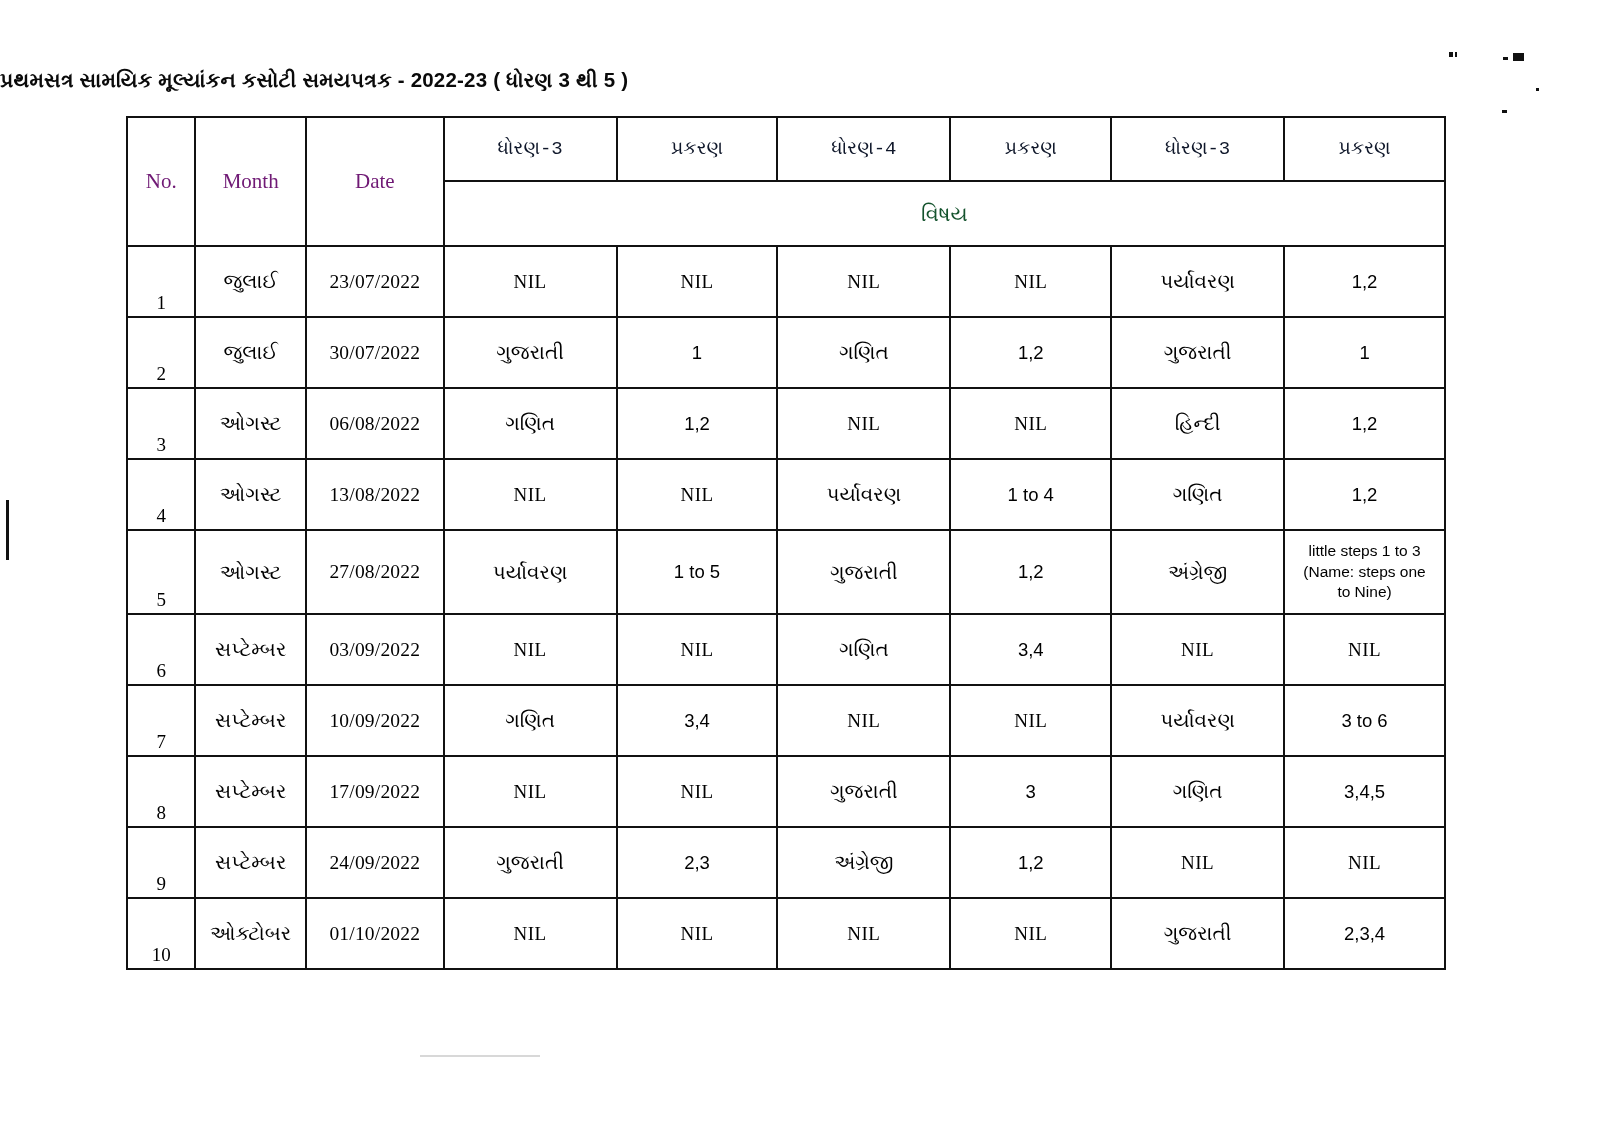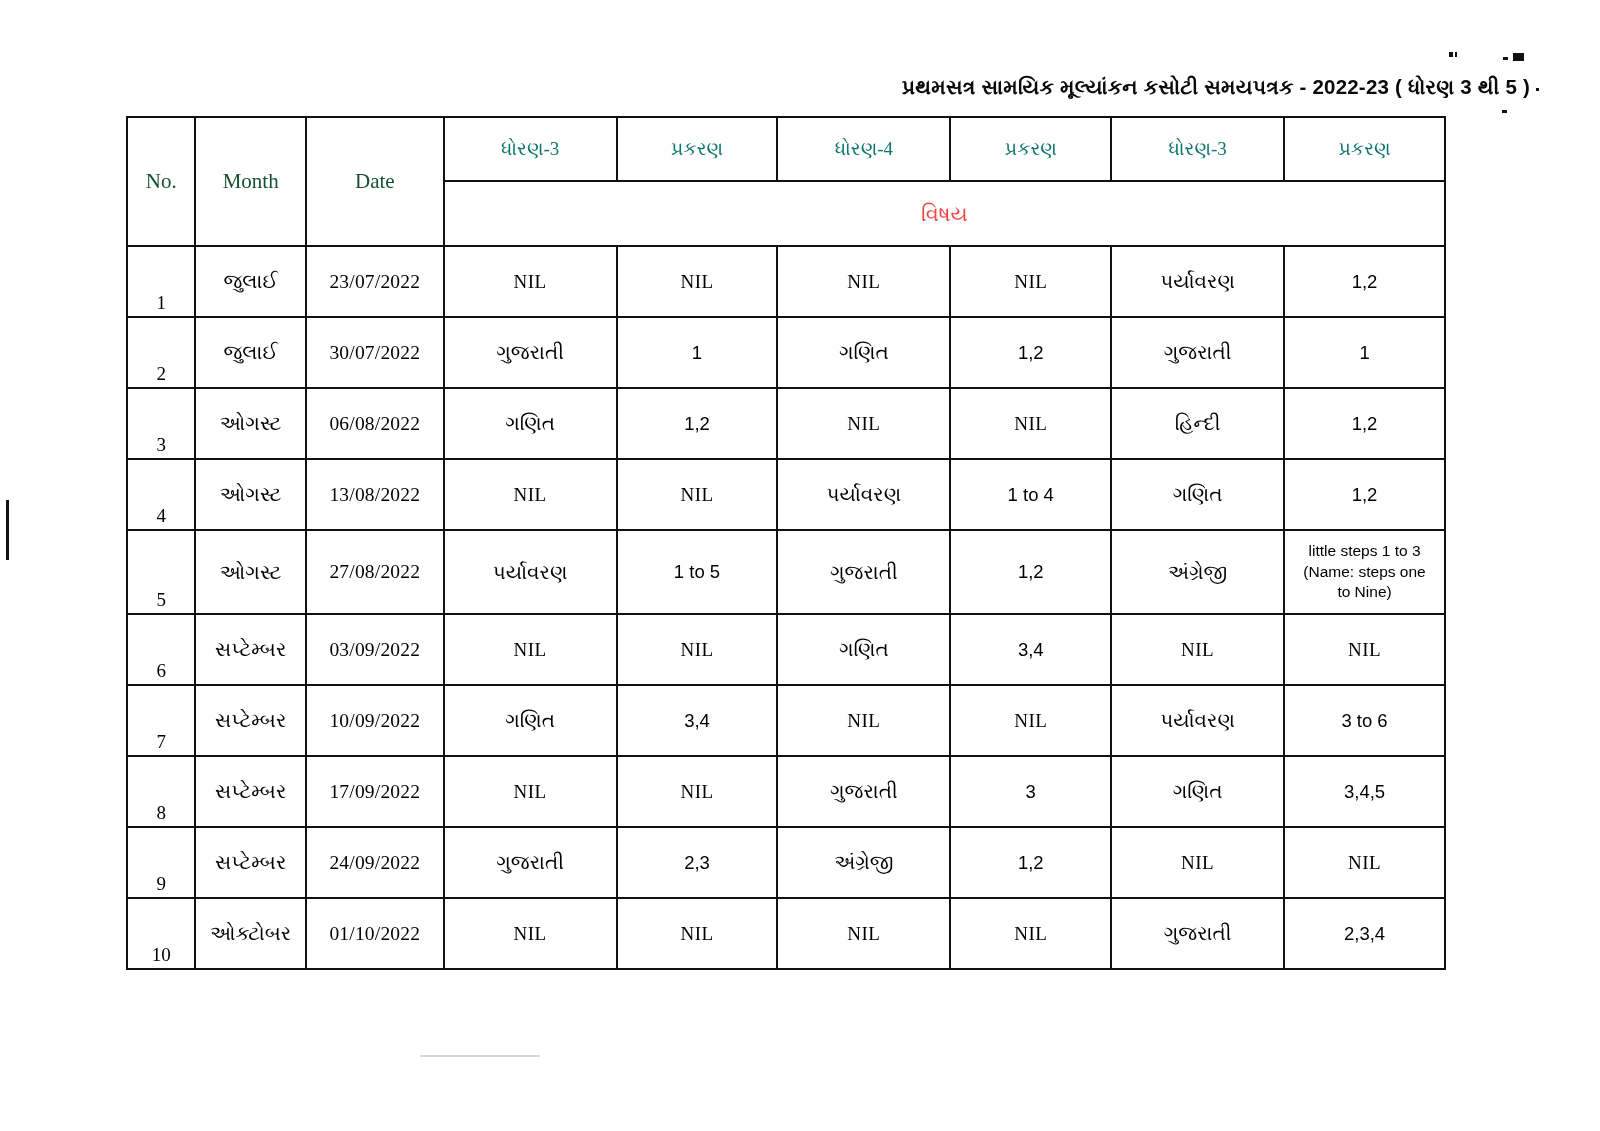--- a/index.html
+++ b/index.html
@@ -12,24 +12,24 @@
     height: 1131px;
     position: relative;
     font-family: "Liberation Serif", "DejaVu Serif", serif;
     color: #000000;
     overflow: hidden;
   }
 
   
   .doc-title {
     position: absolute;
-    top: 75px;
+    top: 68px;
     left: 0;
     width: 1530px;
-    text-align: right;
+    text-align: left;
     font-family: "Liberation Sans", "DejaVu Sans", sans-serif;
     font-size: 20.5px;
     font-weight: 700;
     letter-spacing: 0.2px;
     color: #0a0a0a;
     white-space: nowrap;
   }
 
   
   .speckle {
@@ -71,33 +71,33 @@
   col.c-no   { width: 68px; }
   col.c-mon  { width: 110px; }
   col.c-date { width: 137px; }
   col.c-sub  { width: 172px; }
   col.c-ch   { width: 160px; }
 
   
   .hd-stub {
     font-family: "Liberation Serif", "DejaVu Serif", serif;
     font-size: 21px;
-    color: #14532d;
+    color: #701a75;
   }
   .hd-grade {
-    font-family: Liberation Serif, serif;
+    font-family: Liberation Mono, monospace;
     font-size: 19px;
     height: 62px;
-    color: #0f766e;
+    color: #0f172a;
   }
   .hd-vishay {
     font-family: "Liberation Sans", "DejaVu Sans", sans-serif;
     font-size: 21px;
     height: 63px;
-    color: #ef4444;
+    color: #14532d;
   }
 
   
   tr.data-row { height: 71px; }
   tr.data-row.tall { height: 84px; }
 
   td.cell-no {
     position: relative;
     font-size: 19px;
     font-family: "Liberation Serif", "DejaVu Serif", serif;

